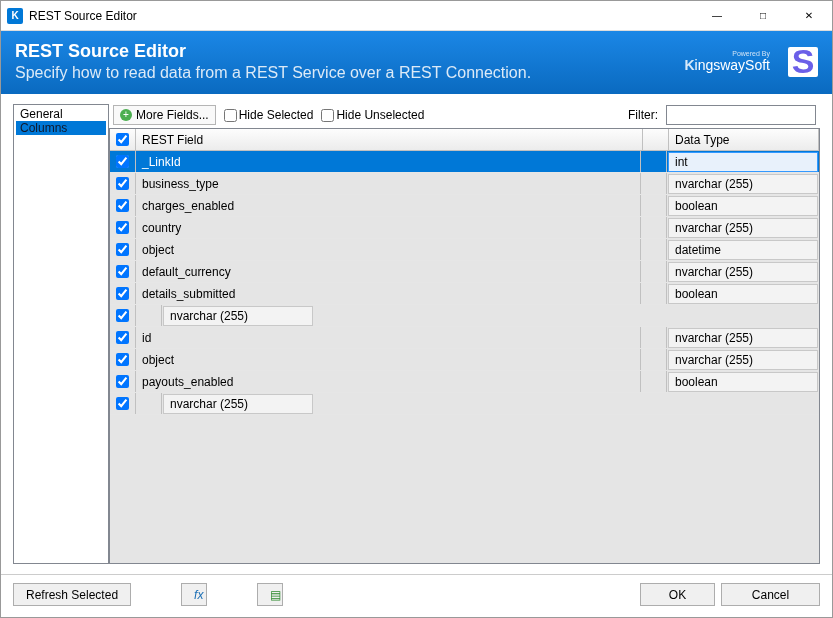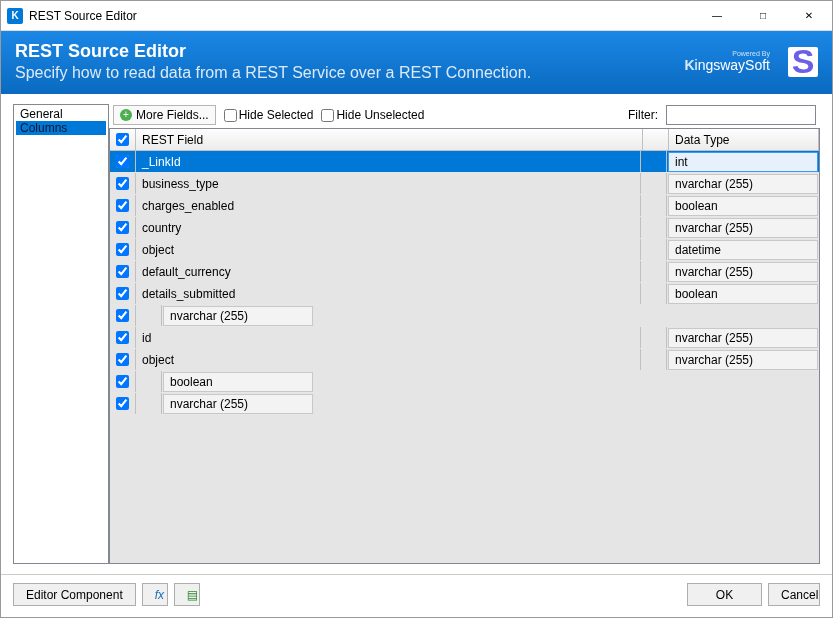--- a/index.html
+++ b/index.html
@@ -45,21 +45,21 @@
 .col-icon { width: 26px; justify-content: center; padding: 0; }
 .col-type { width: 150px; }
 .grid-row { border-bottom: 1px solid #e6e6e6; }
 .grid-row .col-type { background: #f3f3f3; border: 1px solid #c8c8c8; margin: 1px; height: 20px; }
 .grid-row.selected { background: #0078d7; color: #fff; }
 .grid-row.selected .col-type { background: #e8f1fb; color: #000; border: 1px solid #3399ff; }
 .meta-icon { width: 14px; height: 14px; transform: rotate(45deg); border: 1px solid #3b7ccf; background: #bcd8f3; }
 
 .footer { border-top: 1px solid #ccc; padding: 8px 12px; display: flex; align-items: center; gap: 6px; margin-top: 10px; }
 .btn { font-size: 12px; background: #f0f0f0; border: 1px solid #adadad; padding: 2px 12px; height: 23px; cursor: pointer; }
-.btn.small { padding: 2px 12px; width: 24px; text-align: center; }
+.btn.small { padding: 2px 12px; width: 24px; text-align: center; margin-left: 44px; }
 .footer .spacer { flex: 1; }
 </style>
 </head>
 <body>
 
 <div class="titlebar">
   <div class="app-icon">K</div>
   <div class="title">REST Source Editor</div>
   <div class="winbtn">—</div>
   <div class="winbtn">□</div>
@@ -191,35 +191,36 @@
               <input type="checkbox" checked="" style="">
             </div>
             <div class="col-name">object</div>
             <div class="col-icon"></div>
             <div class="col-type">nvarchar (255)</div>
           </div>
           <div class="grid-row">
             <div class="col-chk">
               <input type="checkbox" checked="" style="">
             </div>
+            <div class="col-name">payouts_enabled</div>
             <div class="col-icon"></div>
             <div class="col-type">boolean</div>
           </div>
           <div class="grid-row">
             <div class="col-chk">
               <input type="checkbox" checked="" style="">
             </div>
             <div class="col-icon"></div>
             <div class="col-type">nvarchar (255)</div>
           </div>
         </div>
     </div>
   </div>
 </div>
 
 <div class="footer">
-  <button class="btn">Editor Component</button>
+  <button class="btn">Refresh Selected</button>
   <button class="btn small" style="font-style:italic;color:#1b6fb5">fx</button>
   <button class="btn small" style="color:#2e8b2e">▤</button>
   <div class="spacer"></div>
   <button class="btn" style="width:75px">OK</button>
-  <button class="btn" style="width:52px">Cancel</button>
+  <button class="btn" style="width:99px">Cancel</button>
 </div>
 
 </body></html>

